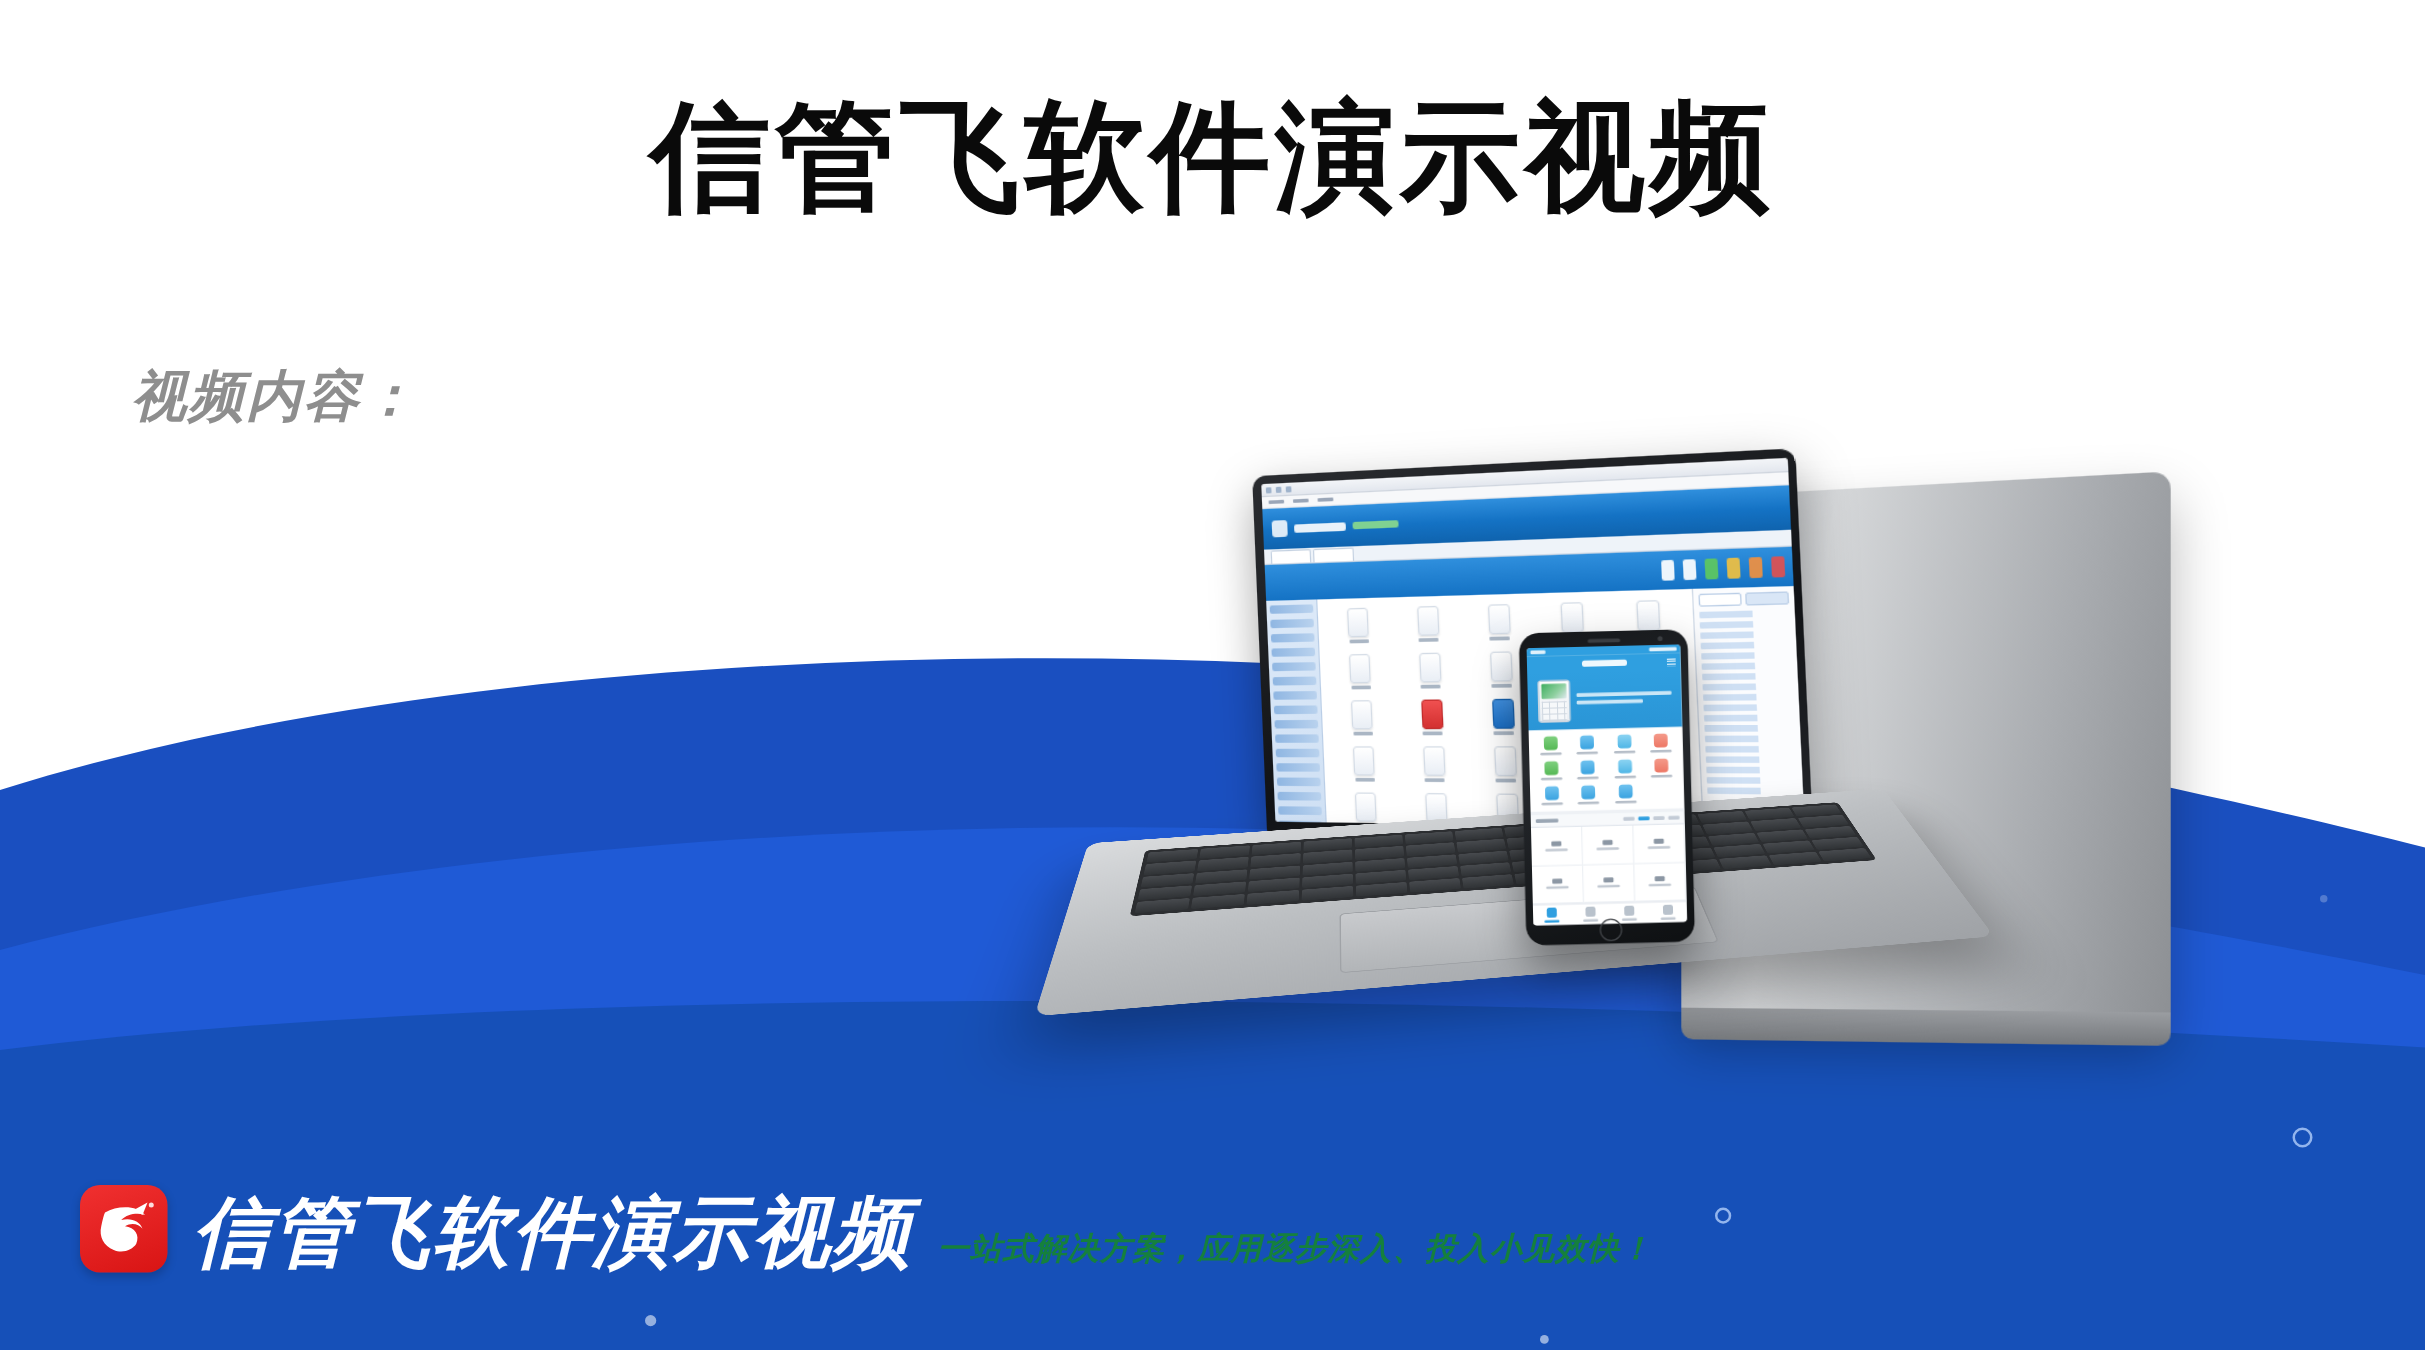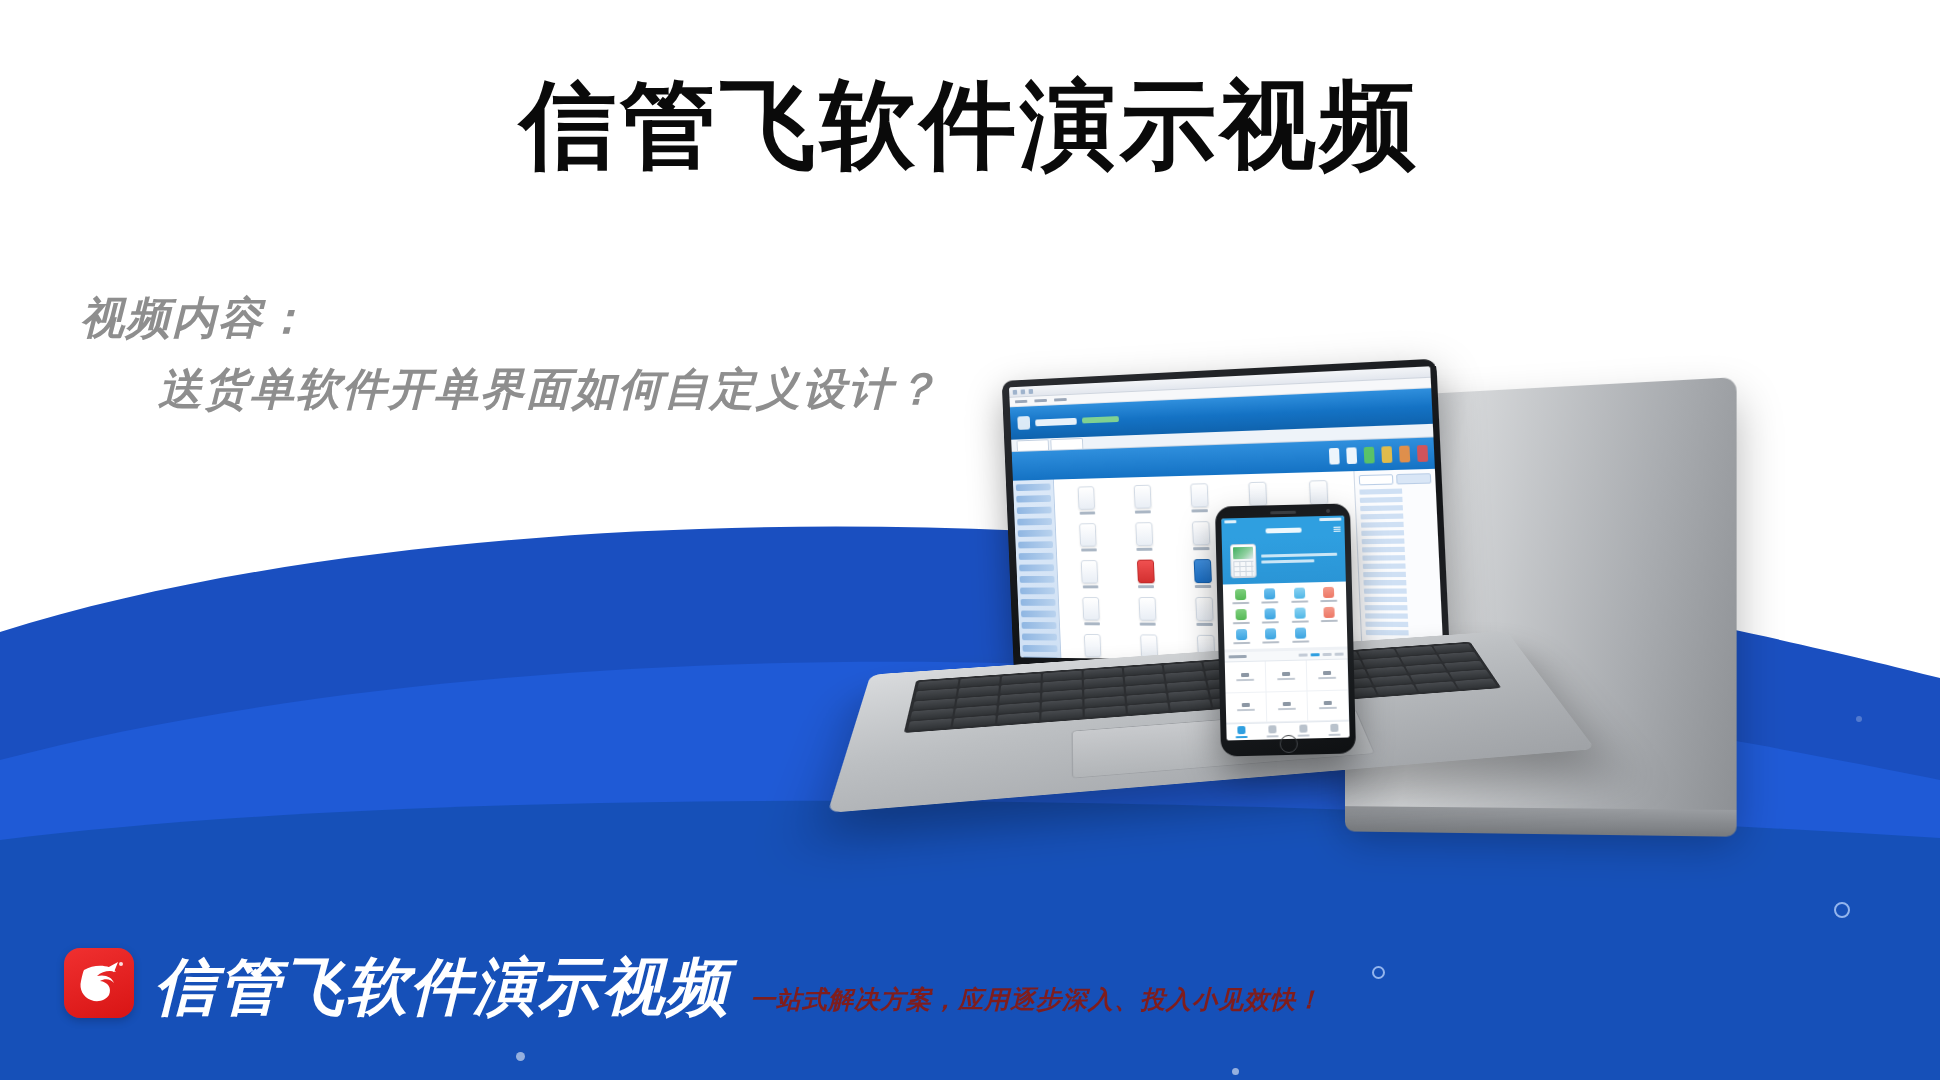--- a/index.html
+++ b/index.html
@@ -41,21 +41,21 @@
     font-size: 96px;
     line-height: 1.12;
     letter-spacing: 4px;
     color: #0a0a0a;
     white-space: nowrap;
   }
 
   
   .subtitle-block {
     position: absolute;
-    left: 80px;
+    left: 105px;
     top: 282px;
     color: #8e8e8e;
   }
   .subtitle-line {
     font-family: "Liberation Sans", "DejaVu Sans", sans-serif;
     font-style: italic;
     font-weight: bold;
     font-size: 44px;
     line-height: 1.62;
     letter-spacing: 2px;
@@ -526,21 +526,21 @@
     color: #ffffff;
     white-space: nowrap;
   }
   .tagline {
     font-family: "Liberation Sans", "DejaVu Sans", sans-serif;
     font-weight: bold;
     font-style: italic;
     font-size: 25px;
     line-height: 1;
     letter-spacing: 1px;
-    color: #7f1d1d;
+    color: #15803d;
     white-space: nowrap;
     padding-bottom: 6px;
   }
 
   
   .speck {
     position: absolute;
     border-radius: 50%;
     background: rgba(255,255,255,.55);
     pointer-events: none;
@@ -570,21 +570,20 @@
   <div class="speck" style="left:516px;top:1052px;width:9px;height:9px;"></div>
   <div class="speck" style="left:1232px;top:1068px;width:7px;height:7px;"></div>
   <div class="speck ring" style="left:1834px;top:902px;width:12px;height:12px;"></div>
   <div class="speck ring" style="left:1372px;top:966px;width:9px;height:9px;"></div>
   <div class="speck" style="left:1856px;top:716px;width:6px;height:6px;opacity:.45;"></div>
 
   <div class="title">信管飞软件演示视频</div>
 
   <div class="subtitle-block">
     <div class="subtitle-line">视频内容：</div>
-    <div class="subtitle-line indent">送货单软件开单界面如何自定义设计？</div>
   </div>
 
   <div class="devices">
 
     <div class="laptop-rear"></div>
 
     <div class="laptop-front">
 
       <div class="lid">
         <div class="screen">

